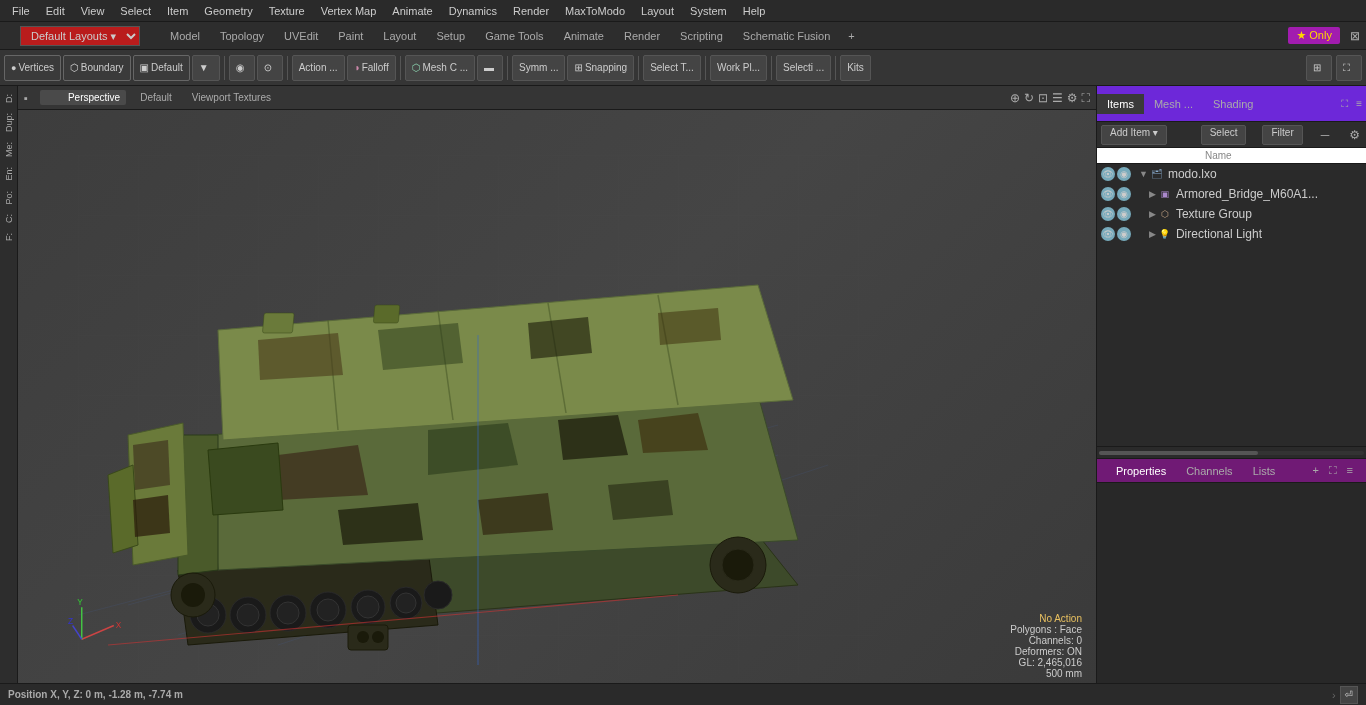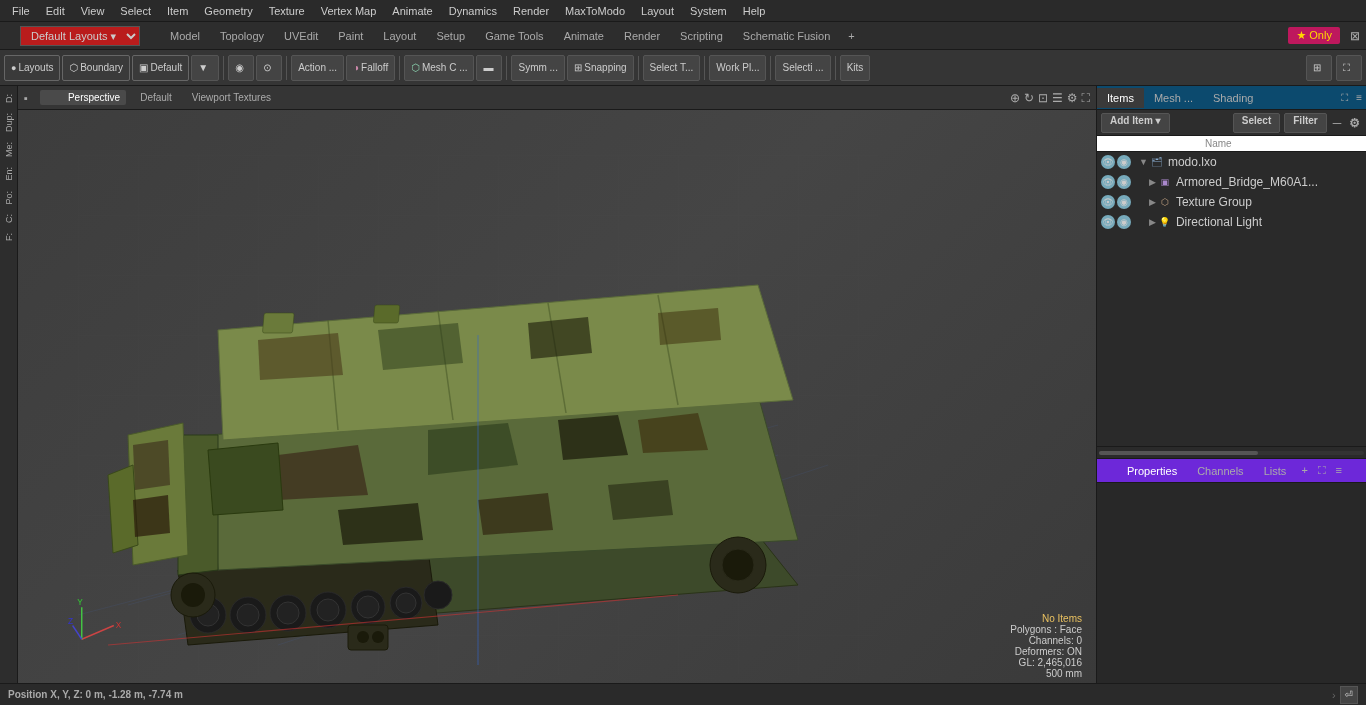--- a/index.html
+++ b/index.html
@@ -8,21 +8,21 @@
     
     #menu-bar { display: flex; align-items: center; background: #2a2a2a; height: 22px; padding: 0 4px; border-bottom: 1px solid #1a1a1a; }
     .menu-item { padding: 2px 8px; color: #ccc; cursor: pointer; font-size: 11px; }
 
     
     #layout-bar { display: flex; align-items: center; background: #2d2d2d; height: 28px; border-bottom: 1px solid #1a1a1a; }
     .layout-dropdown { background: #b91c1c; border: 1px solid #555; color: #ccc; padding: 2px 6px; margin: 0 20px; font-size: 11px; height: 20px; }
     .layout-tab { padding: 4px 10px; color: #aaa; cursor: pointer; font-size: 11px; height: 28px; display: flex; align-items: center; }
     .layout-plus { padding: 4px 8px; color: #aaa; cursor: pointer; }
     .layout-right { margin-left: auto; display: flex; align-items: center; gap: 4px; }
-    .star-only { background: #be185d; padding: 2px 8px; color: #ffd700; font-size: 11px; border-radius: 2px; }
+    .star-only { background: #a21caf; padding: 2px 8px; color: #ffd700; font-size: 11px; border-radius: 2px; }
     .maximize-btn { padding: 2px 6px; color: #aaa; cursor: pointer; font-size: 12px; }
 
     
     #toolbar { display: flex; align-items: center; background: #353535; height: 36px; border-bottom: 1px solid #1a1a1a; padding: 0 4px; gap: 2px; overflow: hidden; }
     .tool-btn { background: #444; border: 1px solid #555; color: #ccc; padding: 2px 6px; cursor: pointer; font-size: 10px; height: 26px; display: flex; align-items: center; gap: 2px; border-radius: 2px; }
     .tool-separator { width: 1px; background: #555; height: 24px; margin: 0 2px; }
 
     
     #main { display: flex; height: calc(705px - 22px - 28px - 36px - 22px); }
 
@@ -44,28 +44,28 @@
     .axes-indicator { position: absolute; bottom: 30px; left: 50px; width: 55px; height: 55px; }
 
     
     .viewport-status { position: absolute; bottom: 0; right: 10px; text-align: right; font-size: 10px; color: #ccc; padding: 4px; }
     .no-items { color: #e8c060; }
 
     
     #right-panel { width: 270px; background: #2d2d2d; border-left: 1px solid #1a1a1a; display: flex; flex-direction: column; }
 
     
-    #panel-tabs { display: flex; align-items: center; background: #0c4a6e; height: 24px; border-bottom: 1px solid #1a1a1a; }
+    #panel-tabs { display: flex; align-items: center; background: #6d28d9; height: 36px; border-bottom: 1px solid #1a1a1a; }
     .panel-tab { padding: 4px 10px; color: #aaa; cursor: pointer; font-size: 11px; }
     .panel-tab.active { color: #fff; background: #3a3a3a; }
     .panel-tab-controls { margin-left: auto; display: flex; }
     .ptc-btn { padding: 2px 4px; color: #aaa; cursor: pointer; font-size: 10px; }
 
     
-    #items-toolbar { display: flex; align-items: center; background: #2d2d2d; height: 26px; border-bottom: 1px solid #1a1a1a; padding: 0 4px; gap: 4px; font-weight: bold; }
+    #items-toolbar { display: flex; align-items: center; background: #2d2d2d; height: 26px; border-bottom: 1px solid #1a1a1a; padding: 0 4px; gap: 16px; }
     .items-btn { background: #444; border: 1px solid #555; color: #ccc; padding: 1px 8px; cursor: pointer; font-size: 10px; height: 20px; border-radius: 2px; }
     .items-icon-btn { background: none; border: none; color: #aaa; cursor: pointer; font-size: 12px; padding: 2px; }
 
     
     #items-list { flex: 1; background: #2a2a2a; overflow-y: auto; }
     .items-header { display: flex; padding: 2px 4px; background: #ffffff; border-bottom: 1px solid #1a1a1a; font-size: 10px; color: #888; }
     .items-header-name { margin-left: 60px; }
 
     .tree-item { display: flex; align-items: center; padding: 2px 4px; cursor: pointer; font-size: 11px; color: #ccc; height: 20px; }
     .vis-icon { width: 14px; height: 14px; background: #888; border-radius: 50%; margin-right: 2px; display: inline-block; font-size: 9px; text-align: center; line-height: 14px; cursor: pointer; }
@@ -74,21 +74,21 @@
     .tree-expand { color: #888; margin-right: 2px; cursor: pointer; font-size: 9px; }
     .item-icon { width: 14px; height: 14px; margin-right: 4px; display: inline-flex; align-items: center; justify-content: center; font-size: 9px; }
     .item-label { font-size: 12px; overflow: hidden; text-overflow: ellipsis; white-space: nowrap; }
     .scene-icon { color: #8ac; }
     .mesh-icon { color: #a8c; }
     .group-icon { color: #ca8; }
     .light-icon { color: #aac; }
 
     
     #properties-panel { background: #252525; border-top: 1px solid #1a1a1a; }
-    #props-tabs { display: flex; align-items: center; background: #6d28d9; height: 24px; border-bottom: 1px solid #1a1a1a; padding: 0 20px; }
+    #props-tabs { display: flex; align-items: center; background: #701a75; height: 24px; border-bottom: 1px solid #1a1a1a; padding: 0 9px; }
     .props-tab { padding: 4px 10px; color: #aaa; cursor: pointer; font-size: 11px; }
     .props-tab.active { color: #fff; }
     .props-tab-controls { margin-left: auto; display: flex; gap: 2px; }
     .props-content { height: 200px; background: #282828; }
 
     
     #status-bar { display: flex; align-items: center; background: #2a2a2a; height: 22px; border-top: 1px solid #1a1a1a; padding: 0 8px; }
     .status-text { font-size: 10px; color: #aaa; font-weight: bold; }
     .status-right { margin-left: auto; display: flex; align-items: center; gap: 4px; }
     .command-input { background: #1a1a1a; border: 1px solid #444; color: #ccc; padding: 1px 6px; width: 220px; font-size: 10px; height: 18px; }
@@ -141,21 +141,21 @@
   <div class="layout-plus">+</div>
   <div class="layout-right">
     <div class="star-only">★ Only</div>
     <div class="maximize-btn">⊠</div>
   </div>
 </div>
 
 <div id="toolbar">
   <div class="tool-btn" style="background:#3a3a3a; border-color:#666;">
     <span style="font-size:9px;">●</span>
-    <span>Layouts</span>
+    <span>Vertices</span>
   </div>
   <div class="tool-btn" style="background:#3a3a3a; border-color:#666;">
     <span>⬡</span>
     <span>Boundary</span>
   </div>
   <div class="tool-btn" style="background:#3a3a3a; border-color:#666;">
     <span>▣</span>
     <span>Default</span>
   </div>
   <div class="tool-btn" style="width:28px;">
@@ -333,21 +333,21 @@
       <svg class="axes-indicator" viewBox="0 0 60 60">
         <line x1="15" y1="45" x2="50" y2="30" class="axis-x" stroke="#cc3333" stroke-width="2"></line>
         <text x="52" y="33" fill="#cc3333" font-size="9">X</text>
         <line x1="15" y1="45" x2="15" y2="10" class="axis-y" stroke="#33cc33" stroke-width="2"></line>
         <text x="10" y="8" fill="#33cc33" font-size="9">Y</text>
         <line x1="15" y1="45" x2="5" y2="30" class="axis-z" stroke="#3333cc" stroke-width="2"></line>
         <text x="0" y="28" fill="#3333cc" font-size="9">Z</text>
       </svg>
 
       <div class="viewport-status">
-        <div class="no-items">No Items</div>
+        <div class="no-items">No Action</div>
         <div>Polygons : Face</div>
         <div>Channels: 0</div>
         <div>Deformers: ON</div>
         <div>GL: 2,465,016</div>
         <div>500 mm</div>
       </div>
     </div>
   </div>
 
   <div id="right-panel">

